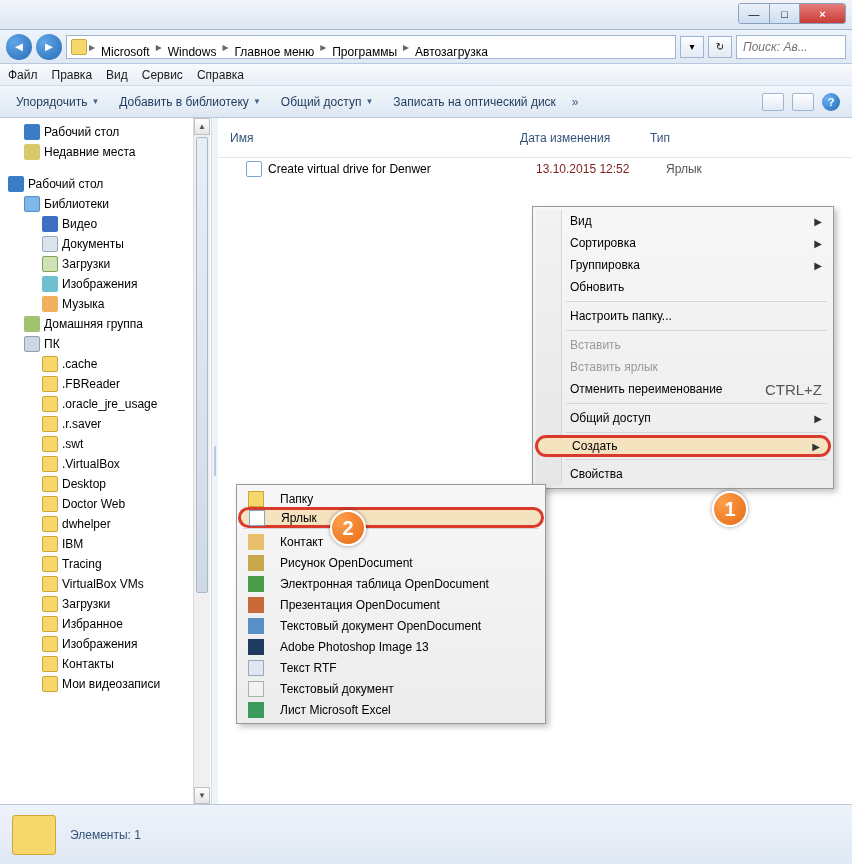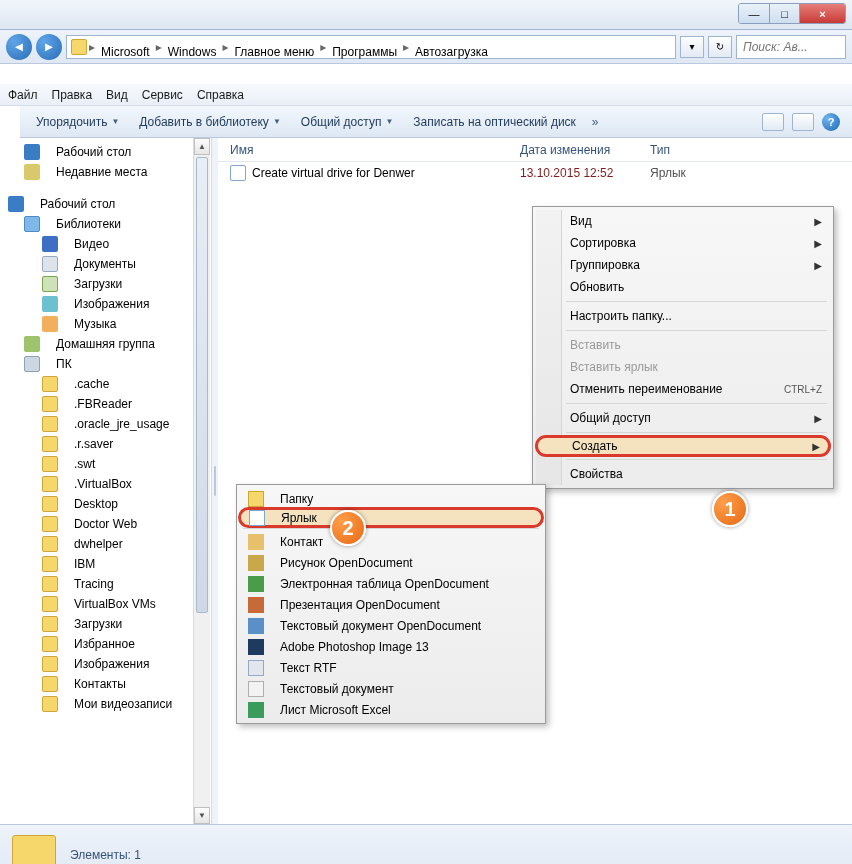--- a/index.html
+++ b/index.html
@@ -16,69 +16,69 @@
 .addr { height:34px; background:linear-gradient(#eef3fa,#dfe8f4); display:flex; align-items:center; padding:0 6px; gap:4px; border-bottom:1px solid #b9c8dc;}
 .navbtn { width:26px; height:26px; border-radius:50%; background:radial-gradient(circle at 30% 30%,#5fa6e8,#2a6db6); display:flex; align-items:center; justify-content:center; color:#fff; font-size:13px;}
 .crumbs { flex:1; height:24px; background:#fff; border:1px solid #9fb4cf; display:flex; align-items:center; padding:0 4px; gap:2px;}
 .crumb-ic { width:16px; height:16px; background:#f6d76b; border:1px solid #cfa638; border-radius:2px;}
 .crumb { padding:0 4px; color:#000; white-space:nowrap;margin-top:11px;}
 .crumb-sep { color:#666; }
 .addrbtn { width:24px; height:22px; background:linear-gradient(#fdfefe,#e2eaf4); border:1px solid #9fb4cf; display:flex; align-items:center; justify-content:center; font-size:10px;}
 .search { width:110px; height:24px; background:#fff; border:1px solid #9fb4cf; padding:0 6px; color:#888; font-style:italic;}
 
 
-.menubar { height:22px; background:linear-gradient(#f7fafd,#e9eef7); display:flex; align-items:center; padding:0 8px; gap:14px; border-bottom:1px solid #d2dbe8;margin-top:20px;}
+.menubar { height:22px; background:linear-gradient(#f7fafd,#e9eef7); display:flex; align-items:center; padding:0 8px; gap:14px; border-bottom:1px solid #d2dbe8;}
 .menubar span { color:#1a1a1a; }
 
 
-.toolbar { height:32px; background:linear-gradient(#f2f7fc,#dde7f3); display:flex; align-items:center; padding:0 6px; border-bottom:1px solid #b9c8dc;margin-left:20px;}
+.toolbar { height:32px; background:linear-gradient(#f2f7fc,#dde7f3); display:flex; align-items:center; padding:0 6px; border-bottom:1px solid #b9c8dc;}
 .tbtn { padding:0 10px; height:24px; display:flex; align-items:center; color:#1e395b; gap:4px;}
 .tbtn .drop { font-size:8px; color:#40608a;}
 .tchev { padding:0 6px; color:#40608a;}
 .tright { margin-left:auto; display:flex; align-items:center; gap:8px; padding-right:6px;}
 .viewic { width:22px; height:18px; background:linear-gradient(#fff,#e2eaf4); border:1px solid #9fb4cf; border-radius:2px;}
 .helpic { width:18px; height:18px; border-radius:50%; background:radial-gradient(circle at 30% 30%,#6db3f2,#1e69b5); color:#fff; display:flex; align-items:center; justify-content:center; font-size:11px; font-weight:bold;}
 
 
 .body { display:flex; height:calc(100% - 30px - 34px - 22px - 32px - 60px); }
 .tree { width:212px; border-right:1px solid #d2dbe8; overflow:hidden; padding:4px 0;}
-.tree-item { display:flex; align-items:center; height:20px; padding-left:8px; gap:16px; white-space:nowrap;}
+.tree-item { display:flex; align-items:center; height:20px; padding-left:8px; gap:4px; white-space:nowrap;}
 .ind1 { padding-left:24px;} .ind2 { padding-left:42px;}
 .ic { width:16px; height:16px; flex-shrink:0; border-radius:2px;}
 .ic-desktop { background:#3b7dc4;}
 .ic-recent { background:#d9c96a;}
 .ic-lib { background:#7fb8e6; border:1px solid #4a8dc8;}
 .ic-vid { background:#3d6fc2;}
 .ic-doc { background:#dde3ea; border:1px solid #97a9c0;}
 .ic-dl { background:#cfe2b7; border:1px solid #7ba54f;}
 .ic-img { background:#6cc0cf;}
 .ic-mus { background:#f2b05e;}
 .ic-home { background:#9fc36d;}
 .ic-pc { background:#cdd7e2; border:1px solid #8fa2b8;}
 .ic-folder { background:#f6d76b; border:1px solid #cfa638;}
 
 .splitter { width:6px; background:#eef3fa; cursor:col-resize; position:relative;}
 .splitter::after{content:""; position:absolute; left:2px; top:50%; width:2px; height:30px; background:#b9c8dc; border-radius:1px; transform:translateY(-50%);}
 
 .files { flex:1; position:relative; overflow:hidden; background:#fff;}
-.cols { display:flex; height:24px; align-items:center; border-bottom:1px solid #e3e8f0; padding-left:12px;}
+.cols { display:flex; height:40px; align-items:center; border-bottom:1px solid #e3e8f0; padding-left:12px;}
 .col { color:#35537a;}
 .col.name { width:290px;} .col.date { width:130px;} .col.type { width:80px;}
-.file-row { display:flex; align-items:center; height:22px; padding-left:12px;}
+.file-row { display:flex; align-items:center; height:22px; padding-left:28px;}
 .file-row .ic { background:#fff; border:1px solid #7fa6d0;}
 .file-row .fname { width:290px; display:flex; align-items:center; gap:6px;}
 .file-row .fdate { width:130px; color:#7f1d1d;} .file-row .ftype { color:#555;}
 
 
 .ctxmenu { position:absolute; right:18px; top:206px; width:302px; background:linear-gradient(#f7f7f7,#ececec); border:1px solid #9a9a9a; box-shadow:3px 3px 6px rgba(0,0,0,.25); padding:3px;}
 .ctx-gutter { position:absolute; left:3px; top:3px; bottom:3px; width:26px; background:linear-gradient(#f2f2f2,#e6e6e6); border-right:1px solid #d6d6d6;}
 .ctx-item { position:relative; height:22px; display:flex; align-items:center; padding-left:34px; padding-right:26px;}
 .ctx-item.disabled { color:#9a9a9a;}
 .ctx-item .arrow { position:absolute; right:8px; font-size:10px; color:#333;}
-.ctx-item .shortcut { position:absolute; right:8px; color:#555; font-size:10px;}
+.ctx-item .shortcut { position:absolute; right:8px; color:#555; font-size:15px;}
 .ctx-sep { height:1px; background:#d6d6d6; margin:3px 3px 3px 30px;}
 .ctx-hl { background:#f5e3bf; border:3px solid #d93a2b; border-radius:18px; margin:-1px;}
 
 
 .submenu { position:absolute; left:236px; top:484px; width:310px; background:linear-gradient(#f7f7f7,#ececec); border:1px solid #9a9a9a; box-shadow:3px 3px 6px rgba(0,0,0,.25); padding:3px;}
 .sub-item { height:21px; display:flex; align-items:center; padding-left:8px; gap:16px;}
 .sub-ic { width:16px; height:16px; flex-shrink:0;}
 .sub-sep { height:1px; background:#d6d6d6; margin:2px 3px;}
 .sub-hl { background:#f5e3bf; border:3px solid #d93a2b; border-radius:18px; margin:-2px;}
 

